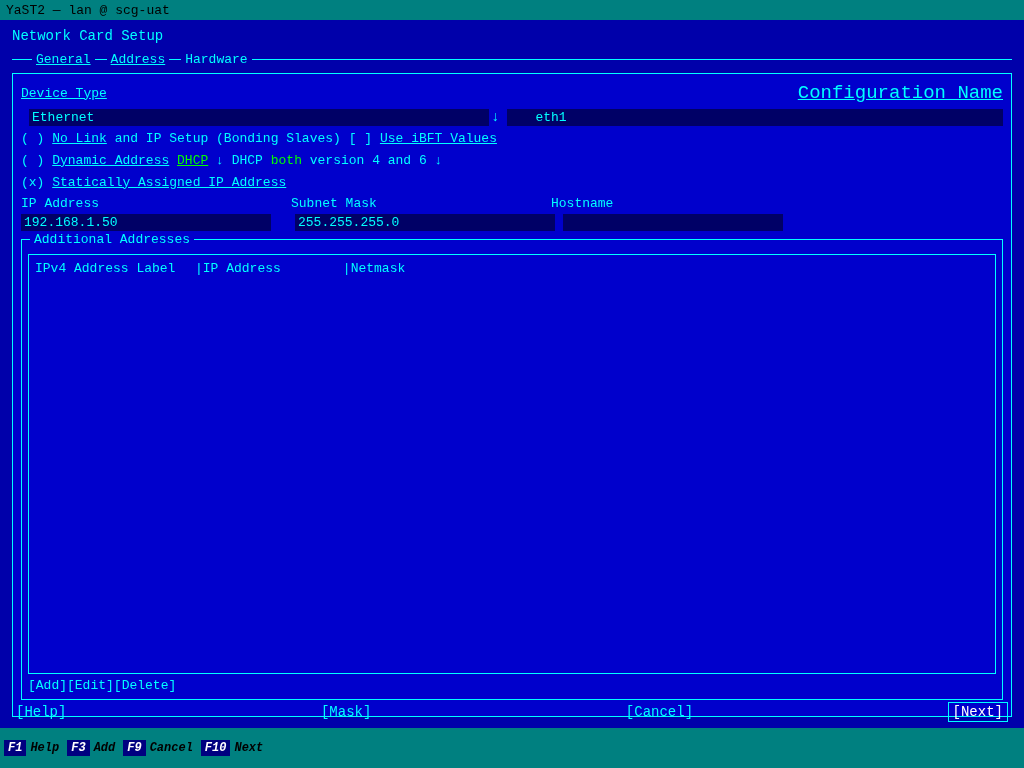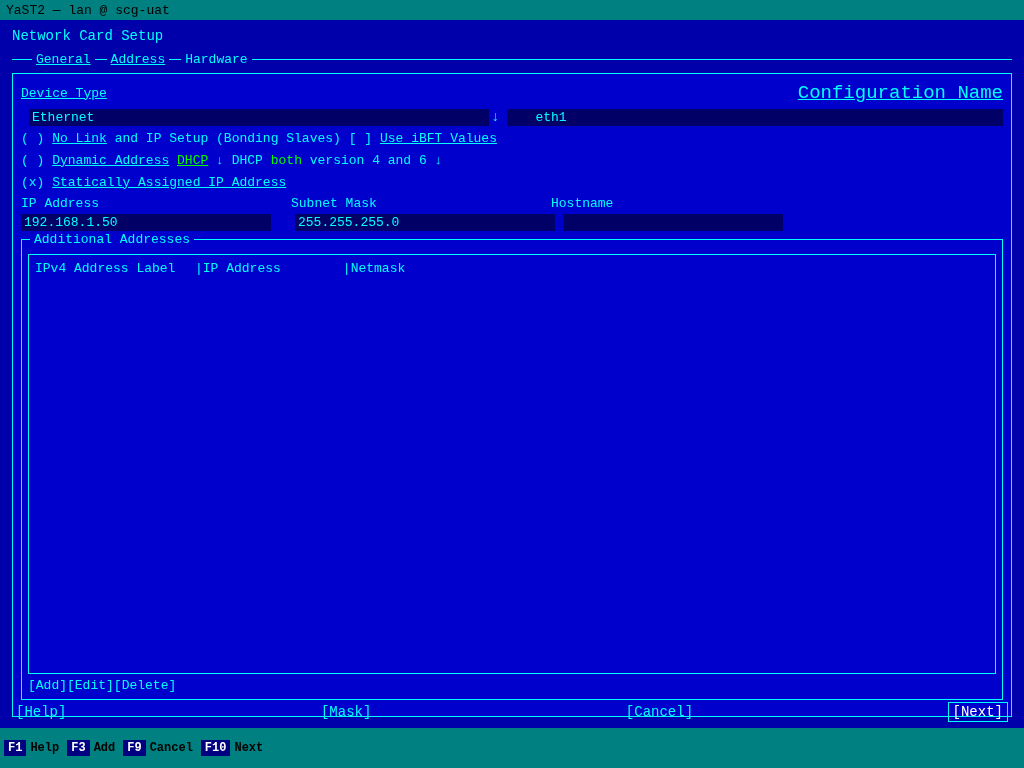--- a/index.html
+++ b/index.html
@@ -252,20 +252,21 @@
       display: flex;
       align-items: center;
       padding: 0 4px;
       font-size: 13px;
     }
 
     .fkey-item {
       display: flex;
       align-items: center;
       margin-right: 4px;
+      font-style: italic;
     }
 
     .fkey-num {
       background: #000080;
       color: #FFFFFF;
       padding: 1px 4px;
       font-size: 12px;
       font-weight: bold;
     }
 

